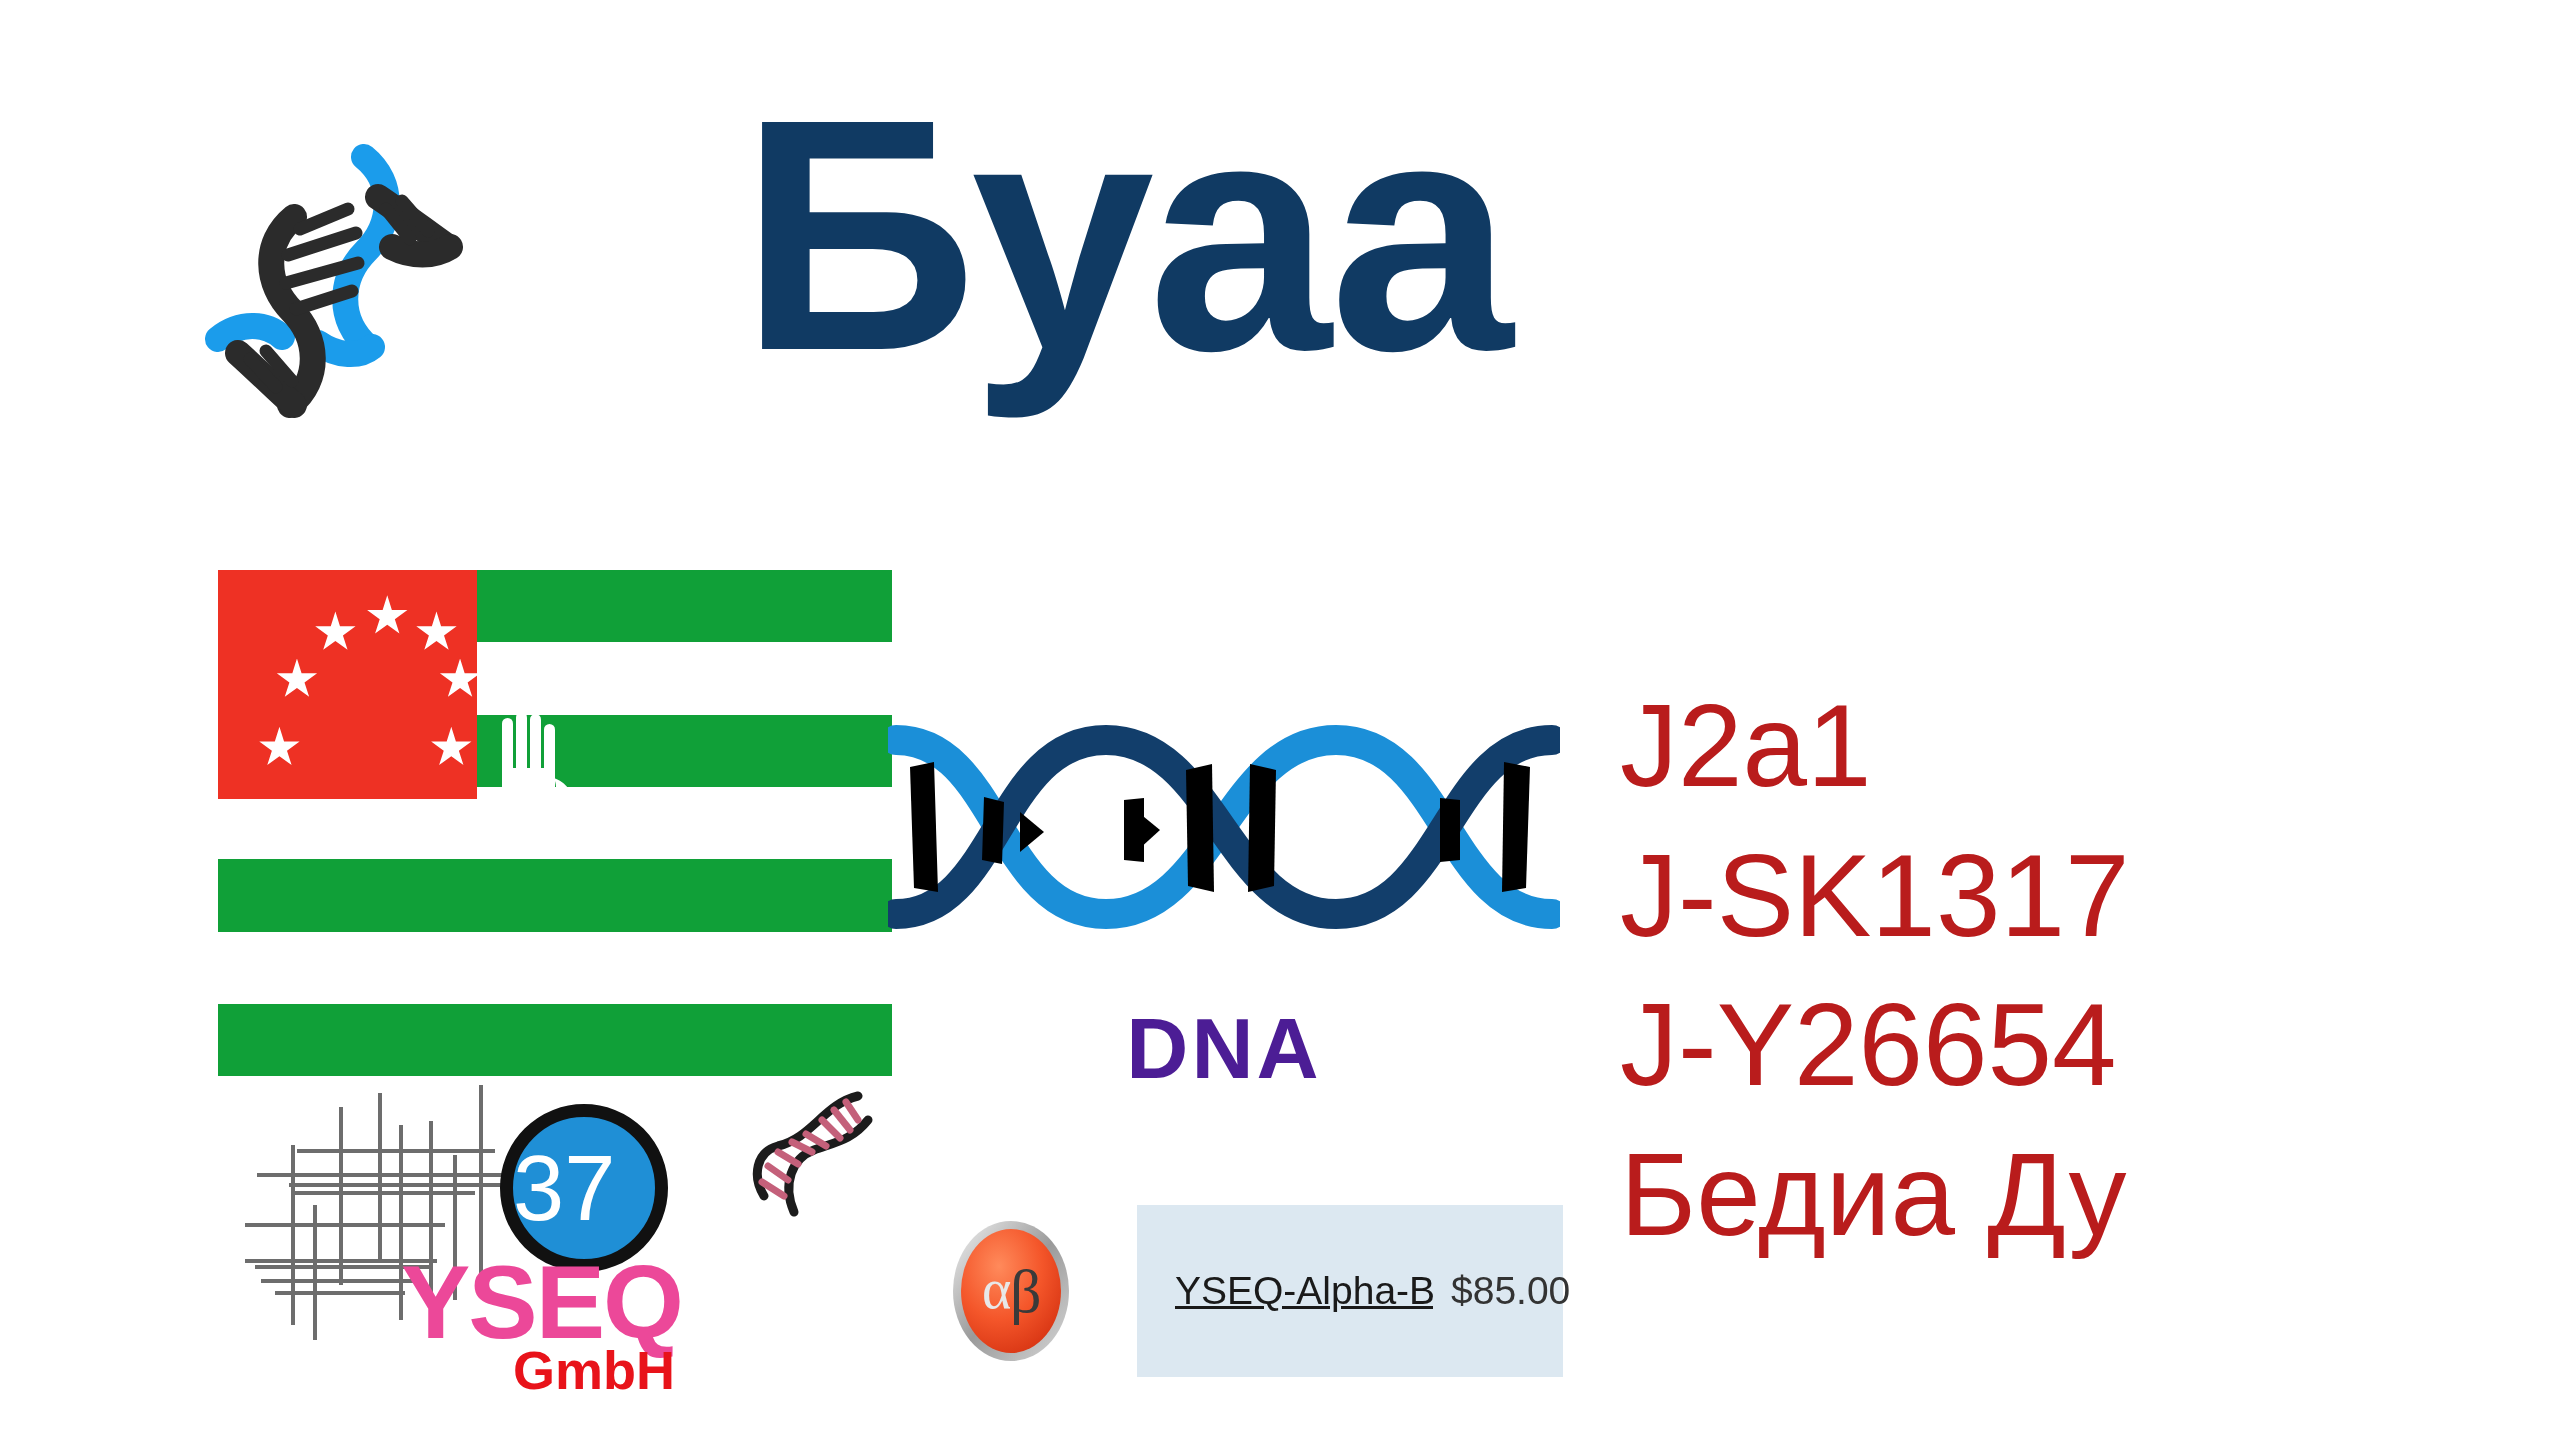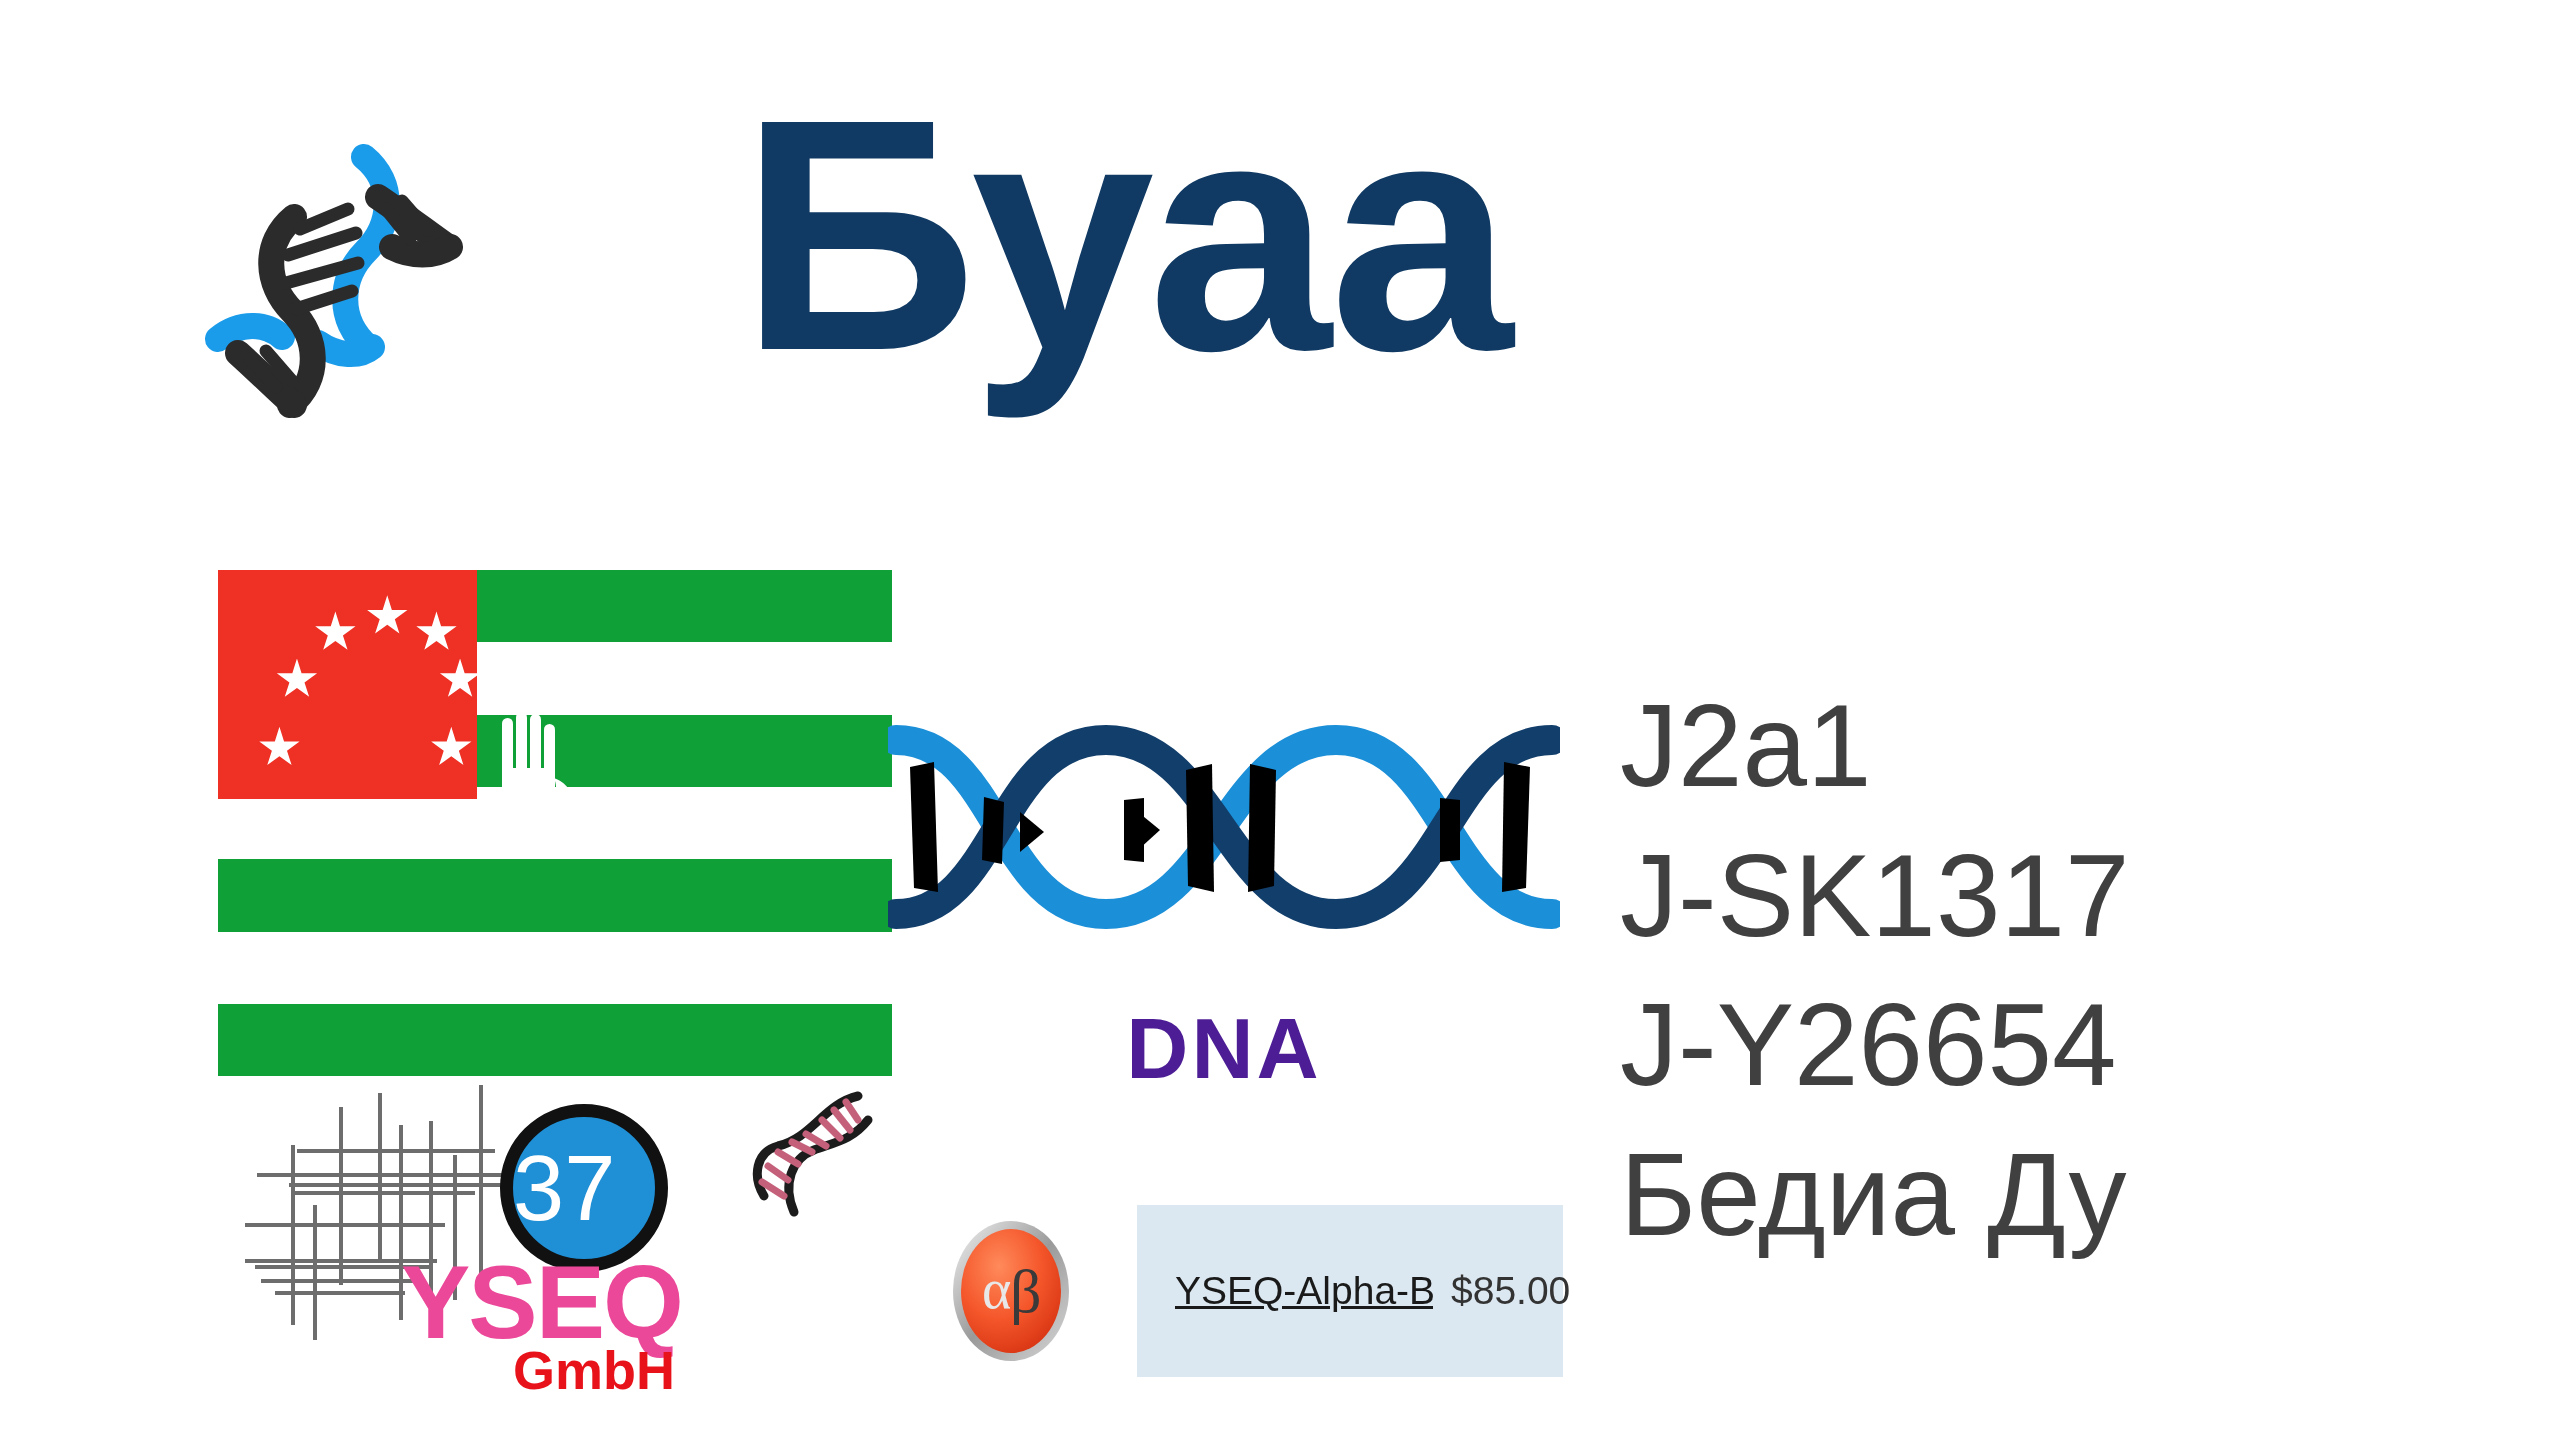--- a/index.html
+++ b/index.html
@@ -230,21 +230,21 @@
     color: #333333;
     white-space: nowrap;
     font-family: "Liberation Sans", sans-serif;
   }
 
   
   #haplogroup-list {
     position: absolute;
     left: 1620px;
     top: 672px;
-    color: #404040;
+    color: #b91c1c;
     font-size: 116px;
     line-height: 1.29;
     font-family: "Liberation Sans", sans-serif;
     white-space: nowrap;
   }
   .haplo-line { display: block; }
 </style>
 </head>
 <body>
 

